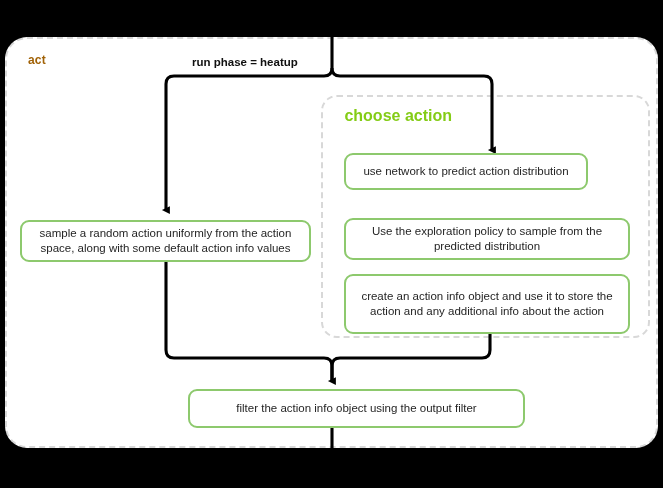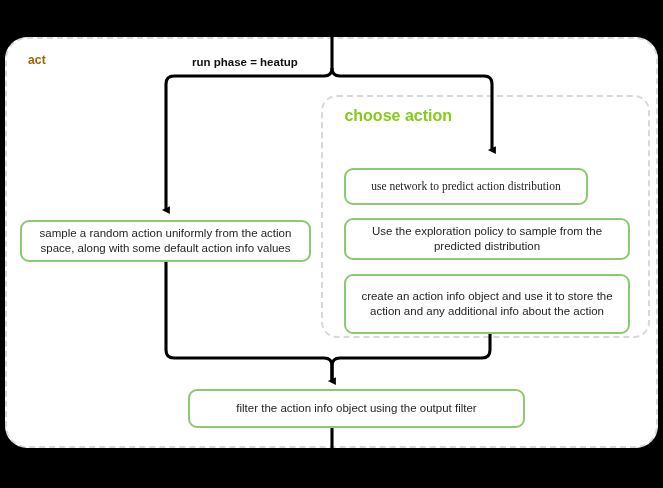--- a/index.html
+++ b/index.html
@@ -90,24 +90,23 @@
   }
 
   #node-heatup-sample {
     left: 20px;
     top: 220px;
     width: 291px;
     height: 42px;
   }
   #node-use-network {
     left: 344px;
-    top: 168px;
+    top: 153px;
     width: 244px;
     height: 37px;
-    font-family: Liberation Serif, serif;
   }
   #node-exploration-policy {
     left: 344px;
     top: 218px;
     width: 286px;
     height: 42px;
   }
   #node-create-action-info {
     left: 344px;
     top: 274px;

